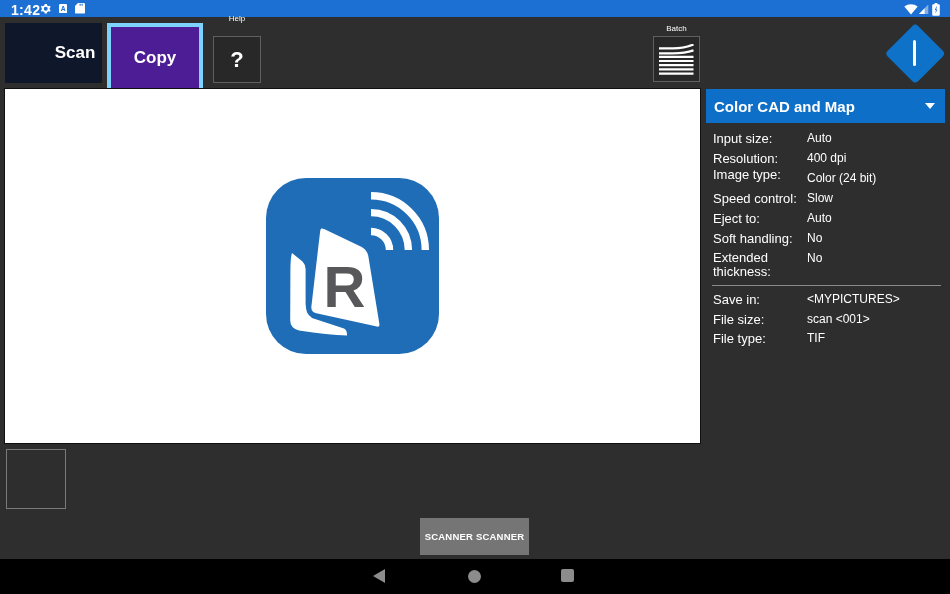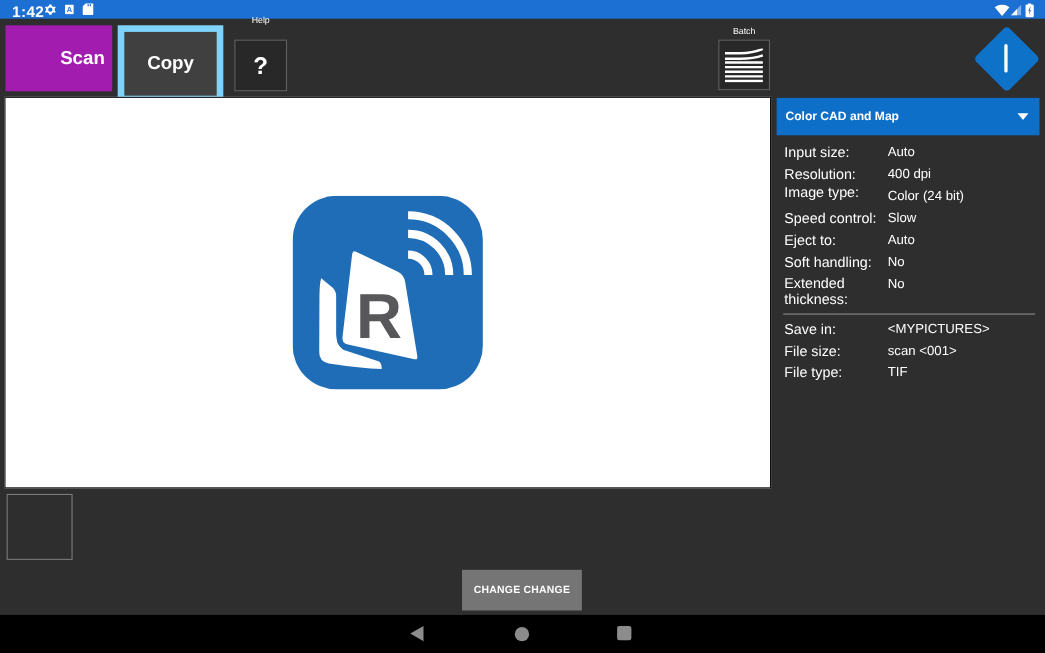--- a/index.html
+++ b/index.html
@@ -5,38 +5,38 @@
   html,body{margin:0;padding:0;}
   body{width:950px;height:594px;position:relative;overflow:hidden;
        background:#2e2e2e;font-family:"Liberation Sans",sans-serif;}
   .abs{position:absolute;}
   
   #statusbar{left:0;top:0;width:950px;height:17px;background:#1c6fd3;}
   #time{left:11px;top:2px;color:#fff;font-size:14px;font-weight:bold;letter-spacing:.3px;}
   
   .tbtn{box-sizing:border-box;display:flex;align-items:center;justify-content:center;
         color:#fff;font-weight:bold;font-size:17px;}
-  #scanBtn{left:5px;top:23px;width:97px;height:60px;background:#a21caf;padding-left:43px;}
-  #copyBtn{left:107px;top:23px;width:96px;height:70px;background:#404040;border:6px solid #7dd3fc;}
+  #scanBtn{left:5px;top:23px;width:97px;height:60px;background:#0f172a;padding-left:43px;}
+  #copyBtn{left:107px;top:23px;width:96px;height:70px;background:#4c1d95;border:4px solid #7dd3fc;}
   #helpBtn{left:213px;top:36px;width:48px;height:47px;background:#282828;border:1px solid #606060;font-size:22px;}
   #batchBtn{left:653px;top:36px;width:47px;height:46px;background:#282828;border:1px solid #606060;}
   .minilabel{color:#fff;font-size:8px;}
   #helpLbl{left:213px;top:14px;width:48px;text-align:center;}
   #batchLbl{left:653px;top:24px;width:47px;text-align:center;}
   
   #diamond{left:894.25px;top:31.75px;width:42.5px;height:42.5px;background:#0e72c8;
            transform:rotate(45deg);border-radius:4px;}
   #diamondBar{left:912.5px;top:40px;width:3.6px;height:26px;background:#fff;border-radius:2px;}
   
   #canvas{left:4px;top:88px;width:697px;height:356px;background:#fff;
           border:1px solid #101010;box-sizing:border-box;}
   
   #hdr{left:706px;top:89px;width:239px;height:34px;background:#0e6fc8;
        display:flex;align-items:center;}
-  #hdr span{color:#fff;font-weight:bold;font-size:11px;margin-left:8px;}
+  #hdr span{color:#fff;font-weight:bold;font-size:15px;margin-left:8px;}
   #hdrArrow{left:925px;top:103px;width:0;height:0;border-left:5.5px solid transparent;
             border-right:5.5px solid transparent;border-top:6.5px solid #fff;}
   .lbl{left:713px;color:#fff;font-size:13px;}
   .val{left:807px;color:#fff;font-size:12px;}
   #sep{left:712px;top:285px;width:229px;height:1px;background:#8a8a8a;}
   
   #thumb{left:6px;top:449px;width:60px;height:60px;border:1px solid #7a7a7a;box-sizing:border-box;}
   
   #chg{left:420px;top:518px;width:109px;height:37px;background:#757575;color:#fff;
        font-size:9.5px;font-weight:bold;letter-spacing:.2px;display:flex;
@@ -134,18 +134,18 @@
 <div class="abs val" style="top:251px">No</div>
 <div id="sep" class="abs"></div>
 <div class="abs lbl" style="top:292px">Save in:</div>
 <div class="abs val" style="top:292px">&lt;MYPICTURES&gt;</div>
 <div class="abs lbl" style="top:312px">File size:</div>
 <div class="abs val" style="top:312px">scan &lt;001&gt;</div>
 <div class="abs lbl" style="top:331px">File type:</div>
 <div class="abs val" style="top:331px">TIF</div>
 
 <div id="thumb" class="abs"></div>
-<div id="chg" class="abs">CHANGE CHANGE</div>
+<div id="chg" class="abs">SCANNER SCANNER</div>
 
 <div id="nav" class="abs"></div>
 <div id="navBack" class="abs"></div>
 <div id="navHome" class="abs"></div>
 <div id="navSq" class="abs"></div>
 
 </body></html>

